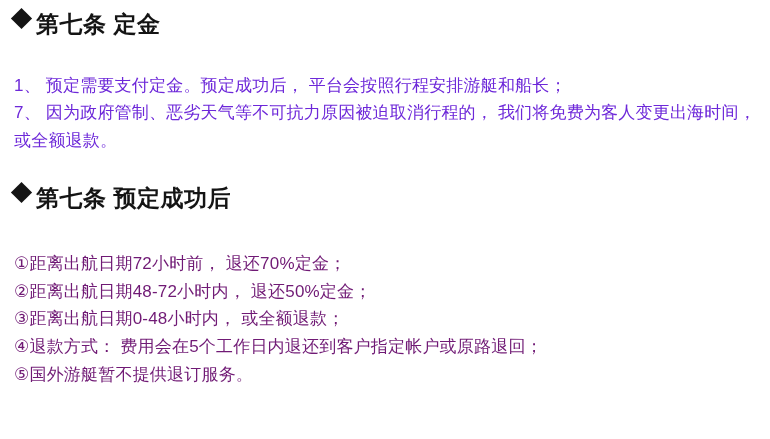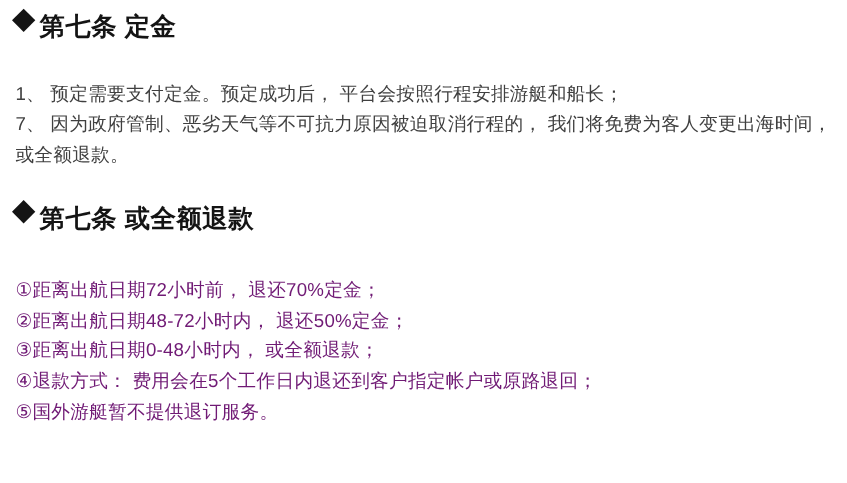--- a/index.html
+++ b/index.html
@@ -44,21 +44,21 @@
     flex: 0 0 auto;
     position: relative;
     top: 1px;
   }
   .heading-text {
     white-space: pre;
   }
   .para {
     font-size: 17px;
     line-height: 1.62;
-    color: #404040;
+    color: #6d28d9;
     margin: 0;
     letter-spacing: 0.2px;
   }
   .list-line {
     font-size: 17px;
     line-height: 1.62;
     color: #701a75;
     letter-spacing: 0.2px;
     margin: 0;
   }
@@ -79,21 +79,21 @@
     <div class="gap-3"></div>
     <p class="para">1、 预定需要支付定金。预定成功后， 平台会按照行程安排游艇和船长；</p>
     <p class="para">7、 因为政府管制、恶劣天气等不可抗力原因被迫取消行程的， 我们将免费为客人变更出海时间， 或全额退款。</p>
   </div>
 
   <div class="gap-2"></div>
 
   <div class="section">
     <div class="section-heading">
       <span class="diamond-icon"></span>
-      <span class="heading-text">第七条 或全额退款</span>
+      <span class="heading-text">第七条 预定成功后</span>
     </div>
     <div class="gap-1"></div>
     <p class="list-line">①距离出航日期72小时前， 退还70%定金；</p>
     <p class="list-line">②距离出航日期48-72小时内， 退还50%定金；</p>
     <p class="list-line">③距离出航日期0-48小时内， 或全额退款；</p>
     <p class="list-line">④退款方式： 费用会在5个工作日内退还到客户指定帐户或原路退回；</p>
     <p class="list-line">⑤国外游艇暂不提供退订服务。</p>
   </div>
 
 </div>

